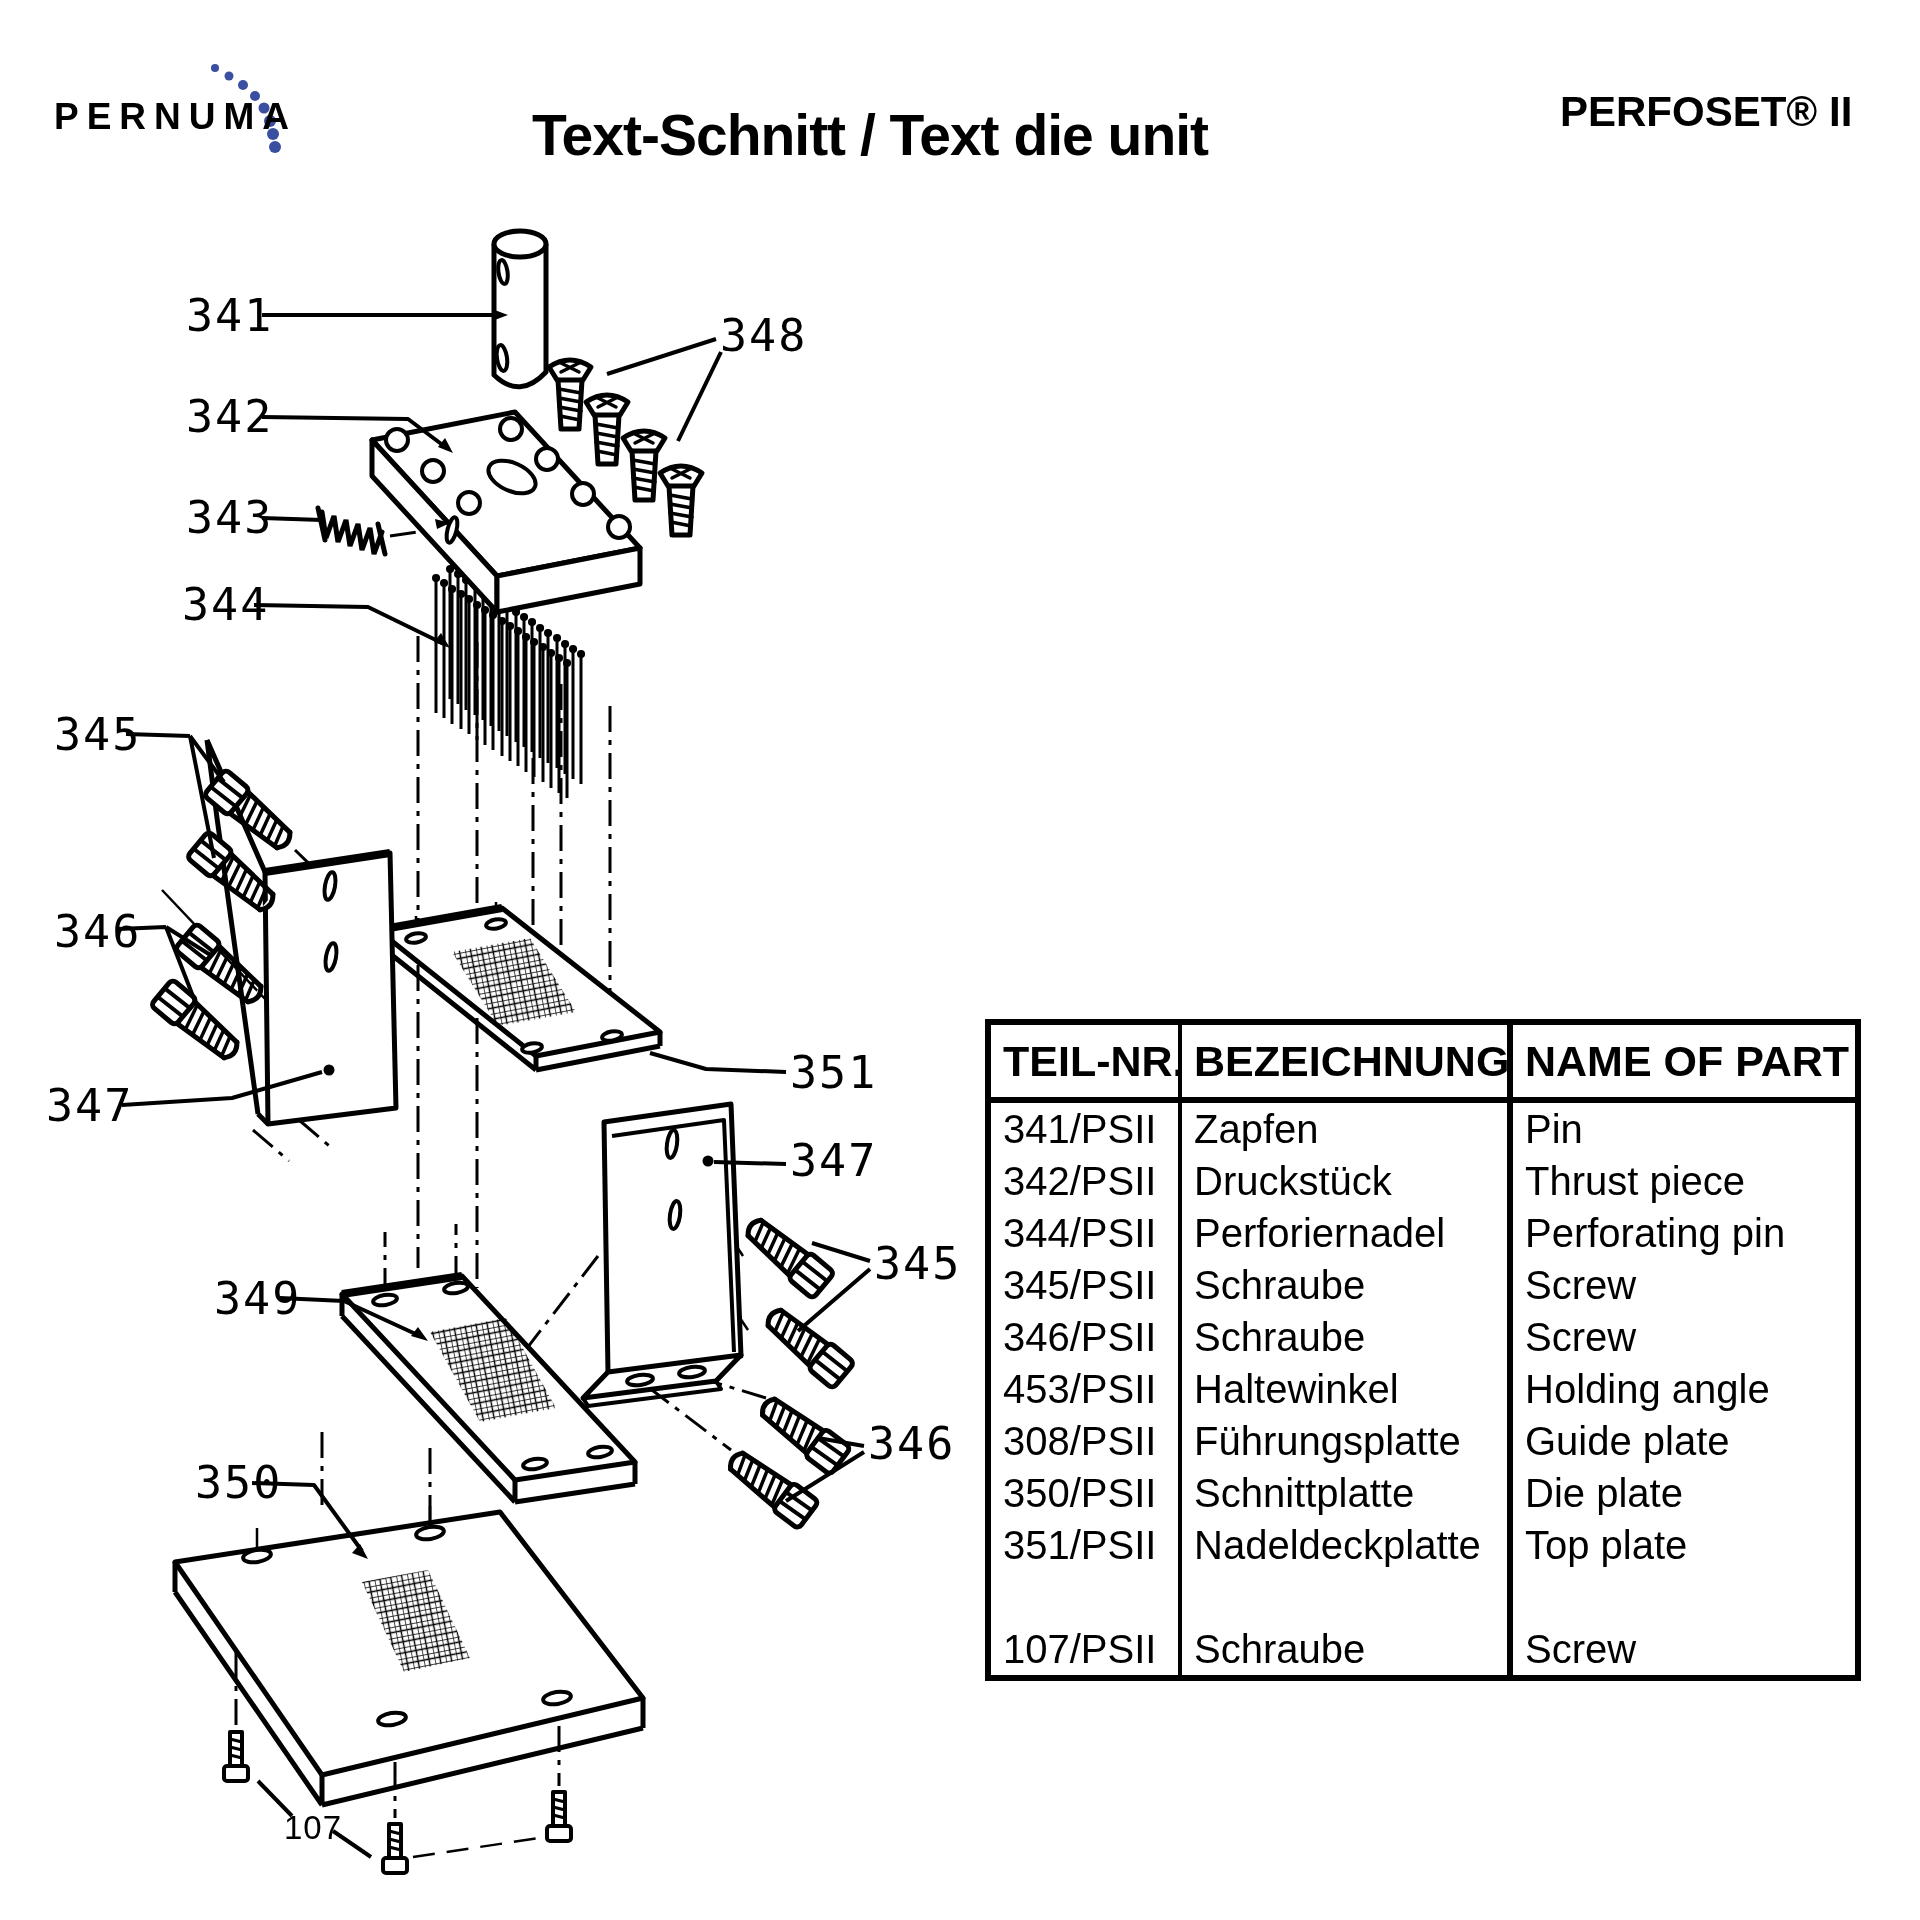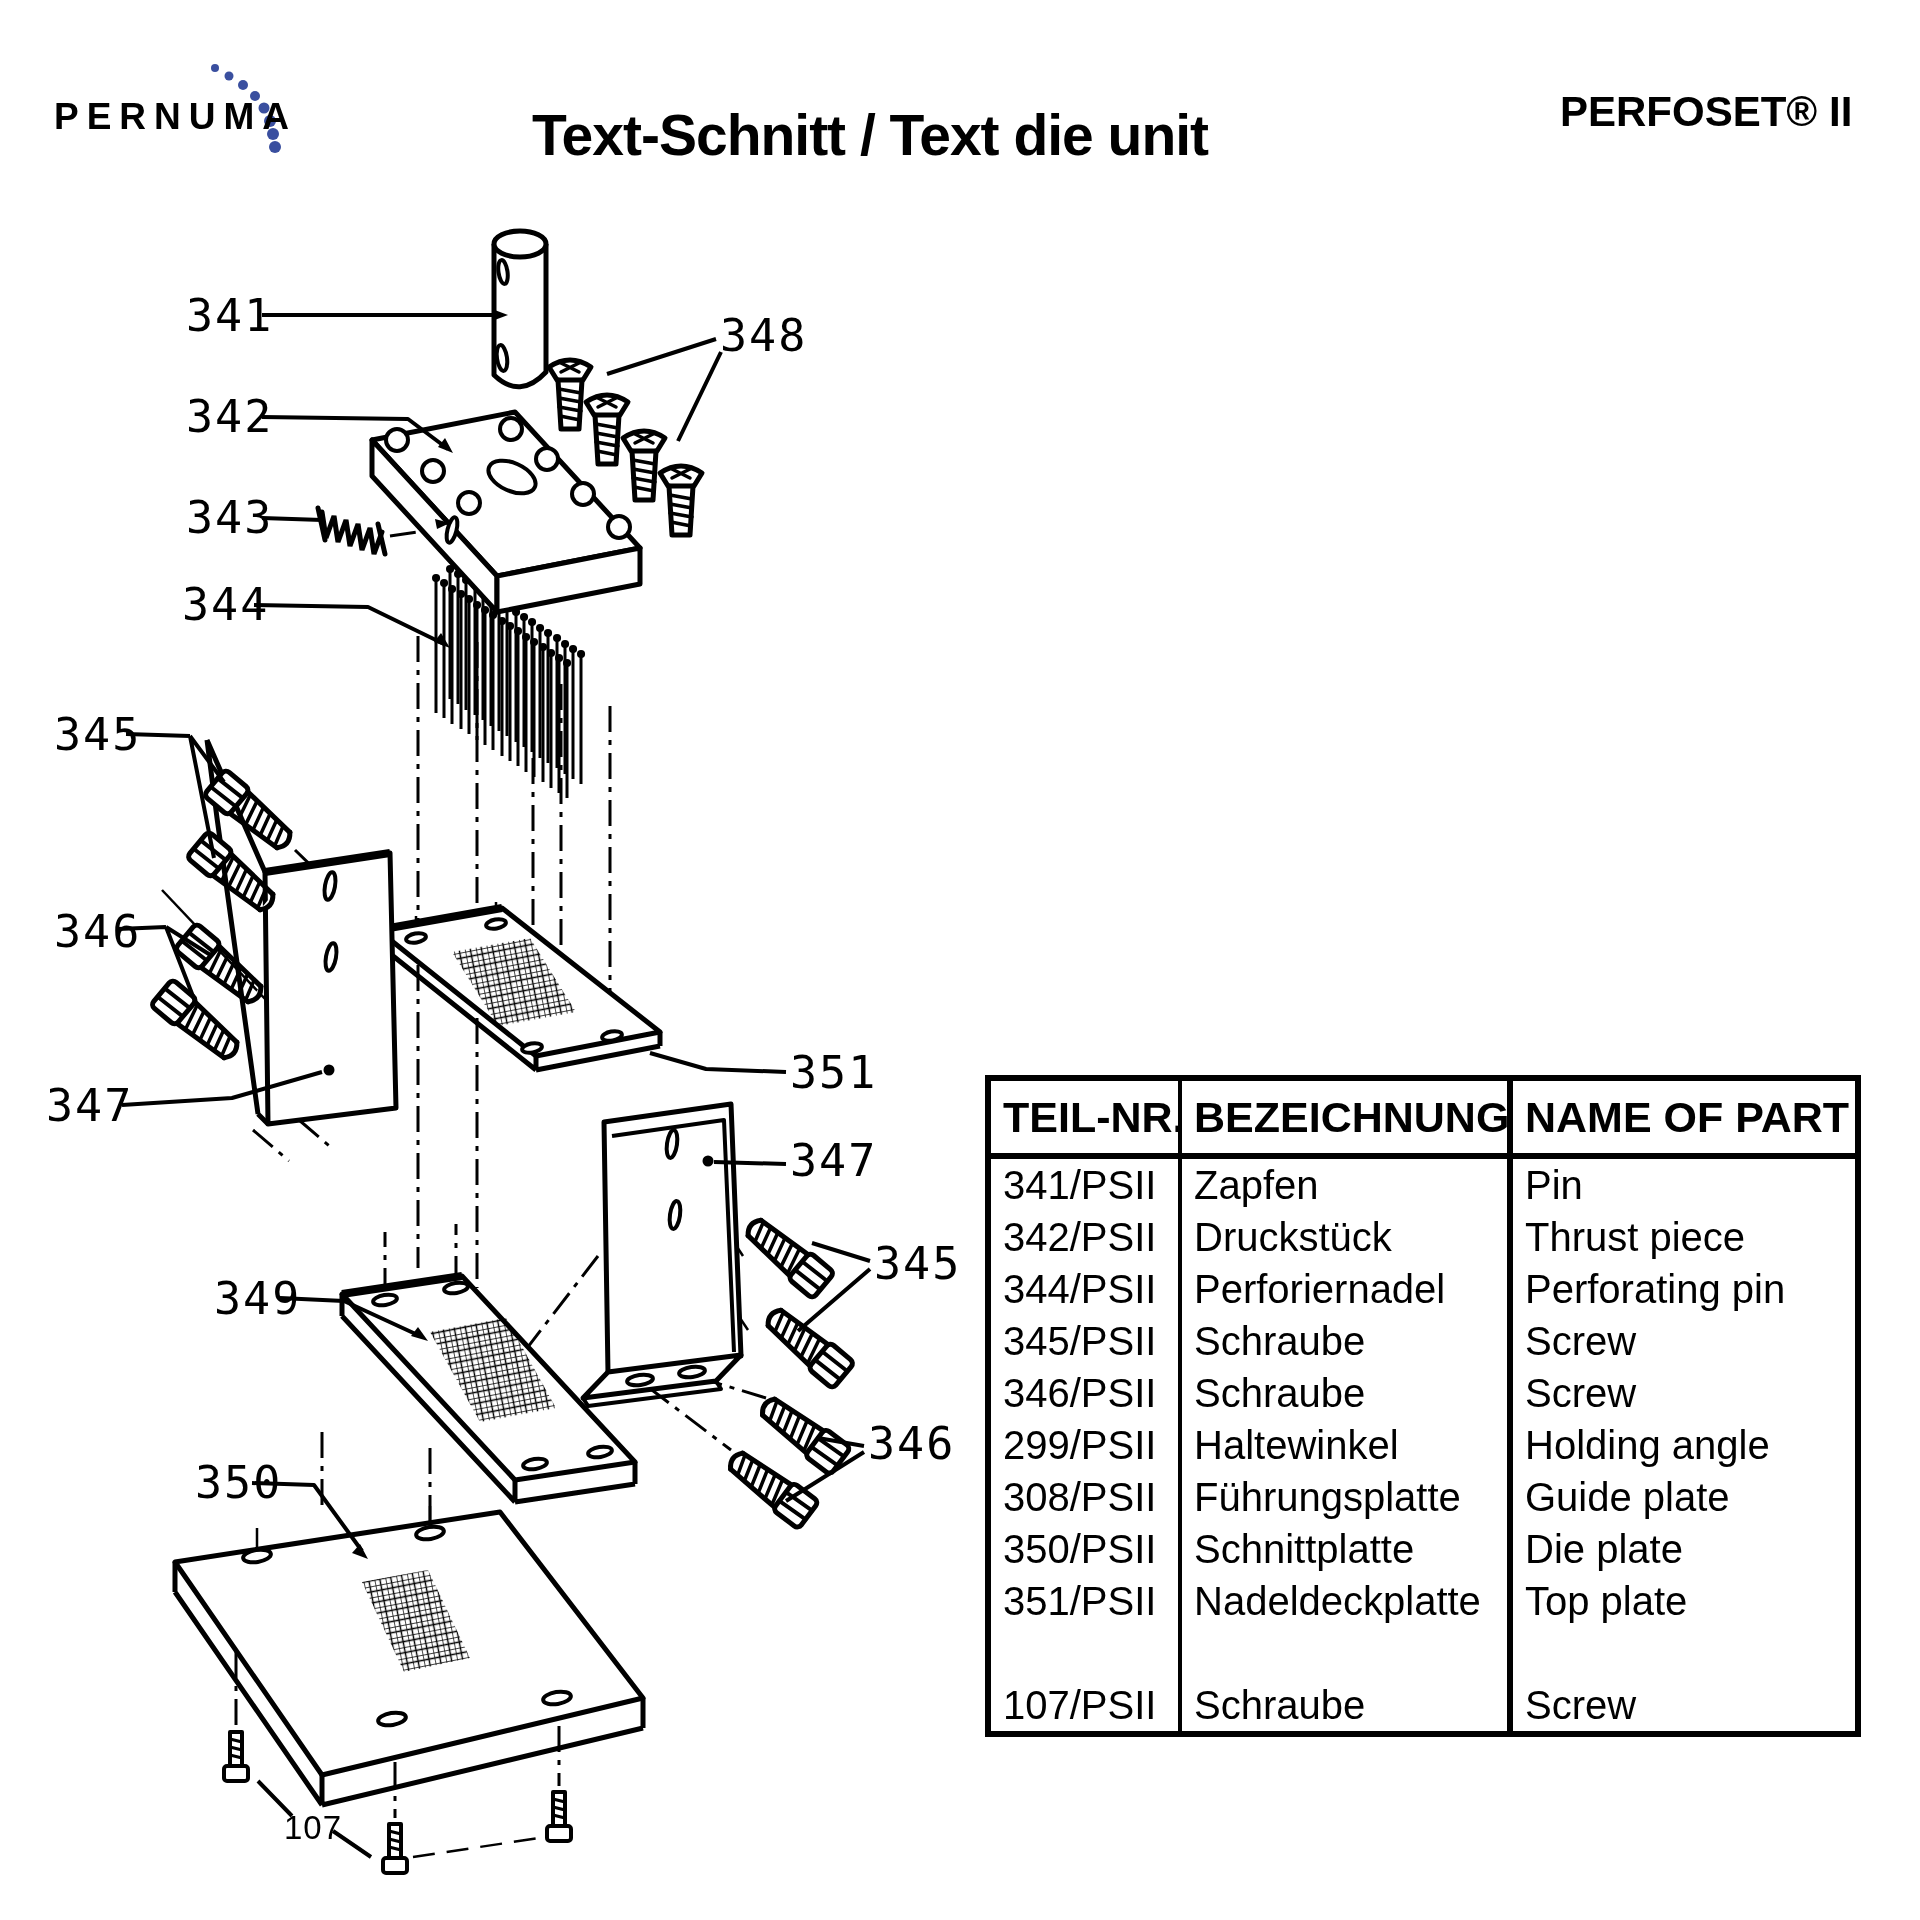--- a/index.html
+++ b/index.html
@@ -4,21 +4,21 @@
 <style>
   html,body{margin:0;padding:0;background:#fff;}
   .canvas{position:relative;width:1920px;height:1920px;background:#fff;overflow:hidden;
           font-family:"Liberation Sans",sans-serif;color:#000;}
   .abs{position:absolute;}
   
   .logo-text{left:54px;top:96px;font-size:37px;font-weight:bold;letter-spacing:8px;}
   .page-title{left:532px;top:78px;font-size:57px;font-weight:bold;letter-spacing:-1px;margin-top:24px;}
   .product-name{left:1560px;top:88px;font-size:42px;font-weight:bold;}
   
-  .parts-table{left:985px;top:1075px;border-collapse:collapse;table-layout:fixed;width:870px;}
+  .parts-table{left:985px;top:1019px;border-collapse:collapse;table-layout:fixed;width:870px;}
   .parts-table th,.parts-table td{padding:0 0 0 12px;text-align:left;white-space:nowrap;overflow:hidden;}
   .parts-table th{font-size:43px;font-weight:bold;height:72px;border-bottom:6px solid #000;}
   .parts-table td{font-size:40px;height:52px;}
   .parts-table{border:6px solid #000;}
   .col-bez{border-left:4px solid #000;}
   .col-name{border-left:6px solid #000;}
   svg text{font-family:"DejaVu Sans Mono","Liberation Mono",monospace;font-size:45px;fill:#000;letter-spacing:2px;}
   svg text.small-callout{font-family:"Liberation Sans",sans-serif;font-size:33px;letter-spacing:1px;}
 </style>
 </head>
@@ -294,21 +294,21 @@
         <td>345/PSII</td>
         <td class="col-bez">Schraube</td>
         <td class="col-name">Screw</td>
       </tr>
       <tr>
         <td>346/PSII</td>
         <td class="col-bez">Schraube</td>
         <td class="col-name">Screw</td>
       </tr>
       <tr>
-        <td>299/PSII</td>
+        <td>453/PSII</td>
         <td class="col-bez">Haltewinkel</td>
         <td class="col-name">Holding angle</td>
       </tr>
       <tr>
         <td>308/PSII</td>
         <td class="col-bez">Führungsplatte</td>
         <td class="col-name">Guide plate</td>
       </tr>
       <tr>
         <td>350/PSII</td>

